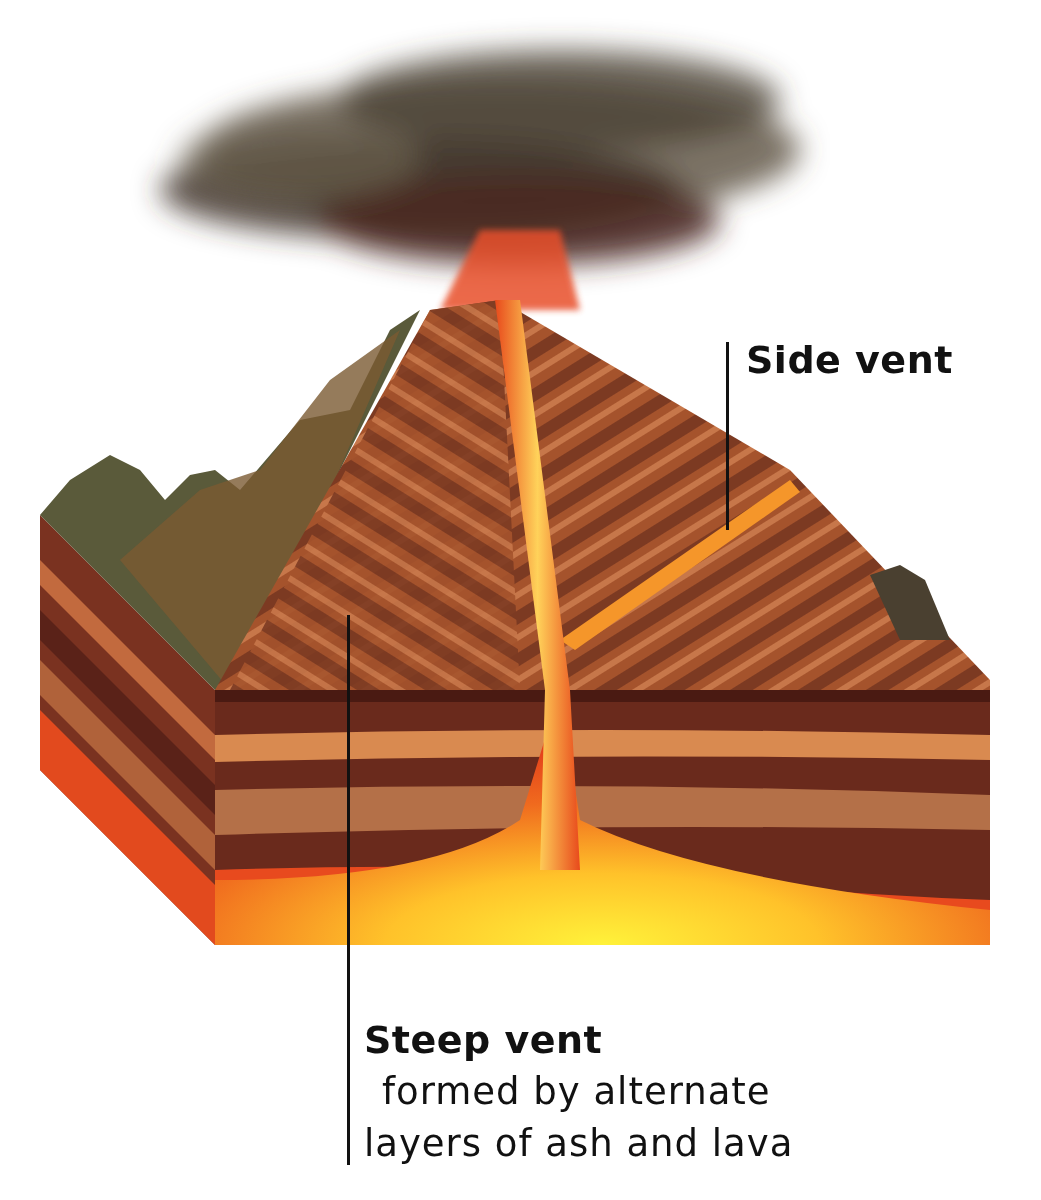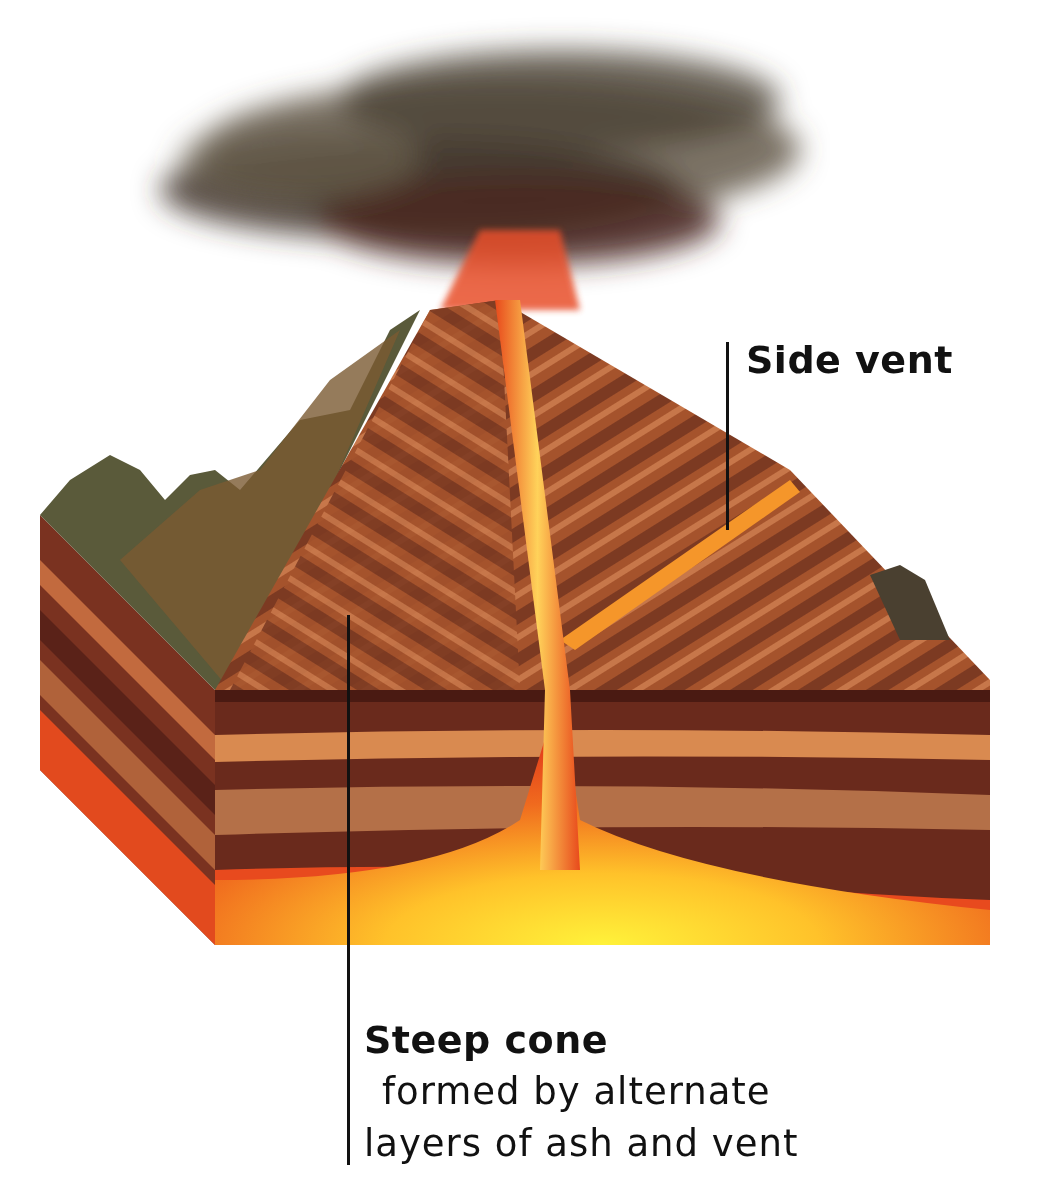--- a/index.html
+++ b/index.html
@@ -93,16 +93,16 @@
 
     <path d="M495 300 L520 300 L570 690 L580 870 L540 870 L545 690 Z" fill="url(#pipeGrad)"></path>
   </svg>
 
   
   <div class="leader" style="left:726px; top:342px; height:188px;"></div>
   <div class="label label-bold" style="left:746px; top:338px;">Side vent</div>
 
   
   <div class="leader" style="left:347px; top:615px; height:550px;"></div>
-  <div class="label label-bold" style="left:364px; top:1018px;">Steep cone</div>
+  <div class="label label-bold" style="left:364px; top:1018px;">Steep vent</div>
   <div class="label label-desc" style="left:364px; top:1068px;margin-left:18px;">formed by alternate</div>
-  <div class="label label-desc" style="left:364px; top:1120px;">layers of ash and vent</div>
+  <div class="label label-desc" style="left:364px; top:1120px;">layers of ash and lava</div>
 </div>
 
 </body></html>

